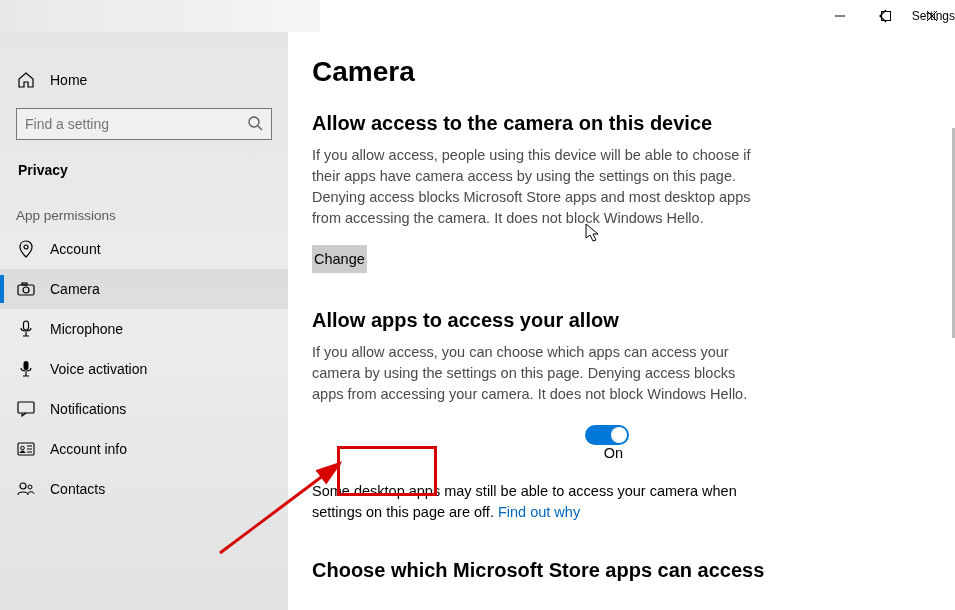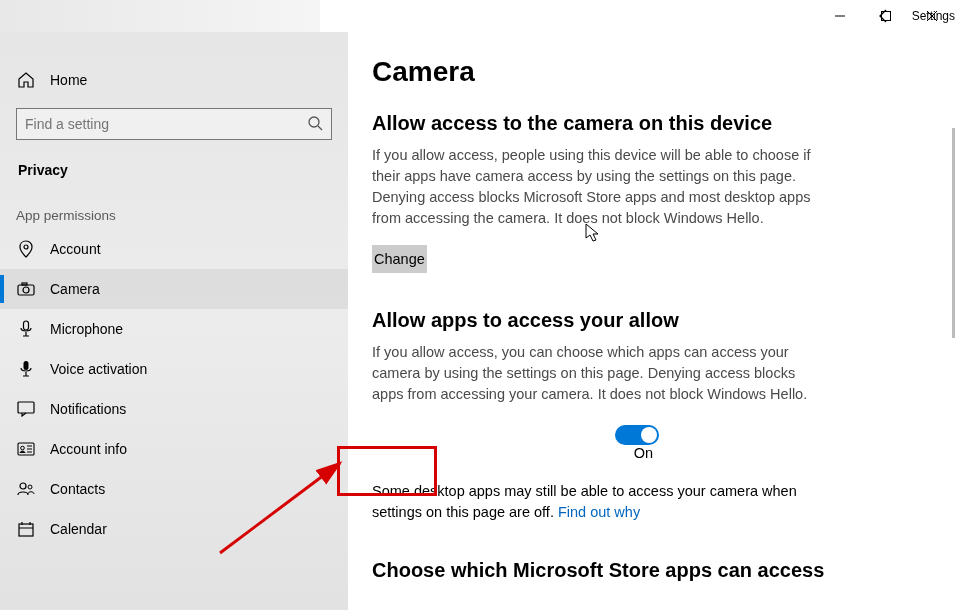--- a/index.html
+++ b/index.html
@@ -23,21 +23,21 @@
     }
     .titlebar .back {
       width: 48px; height: 32px; display:flex; align-items:center; justify-content:center;
     }
     .titlebar .title { font-size: 12px; color:#000; margin-left: 4px; }
     .win-controls { position:absolute; right:0; top:0; display:flex; }
     .win-btn { width:46px; height:32px; display:flex; align-items:center; justify-content:center; }
     .win-btn svg { width:10px; height:10px; }
     .main { display:flex; height: calc(610px - 32px); }
     .sidebar {
-      width: 348px;
+      width: 288px;
       background: linear-gradient(180deg, #e6e6e6 0%, #ececec 50%, #e2e2e2 100%);
       padding-top: 28px;
       position: relative;
     }
     .home-row, .nav-item {
       display:flex; align-items:center;
       height: 40px; padding: 0 16px;
     }
     .home-row .icon, .nav-item .icon {
       width: 20px; height:20px; display:flex; align-items:center; justify-content:center; margin-right: 14px;
@@ -201,29 +201,20 @@
     <div class="nav-item">
       <span class="icon">
         <svg width="18" height="16" viewBox="0 0 18 16">
             <circle cx="6" cy="5" r="3" stroke="#000" fill="none" stroke-width="1.2"></circle>
             <path d="M1 14 C1 10 11 10 11 14" stroke="#000" fill="none" stroke-width="1.2"></path>
             <circle cx="13" cy="6" r="2" stroke="#000" fill="none" stroke-width="1"></circle>
             <path d="M11 13 C11 10 17 10 17 13" stroke="#000" fill="none" stroke-width="1"></path>
           </svg>
       </span>
       <span class="label">Contacts</span>
-    </div>
-    <div class="nav-item" style="margin-bottom:-20px">
-      <span class="icon">
-        <svg width="16" height="16" viewBox="0 0 16 16">
-            <rect x="1" y="3" width="14" height="12" stroke="#000" fill="none" stroke-width="1.2"></rect>
-            <path d="M1 7 H15 M4 1 V4 M12 1 V4" stroke="#000" stroke-width="1.2"></path>
-          </svg>
-      </span>
-      <span class="label">Calendar</span>
     </div>
   </div>
 
   <div class="content">
     <h1 class="page-title">Camera</h1>
 
     <h2 class="section">Allow access to the camera on this device</h2>
     <p class="desc">If you allow access, people using this device will be able to choose if their apps have camera access by using the settings on this page. Denying access blocks Microsoft Store apps and most desktop apps from accessing the camera. It does not block Windows Hello.</p>
     <button class="btn-change">Change</button>
 

